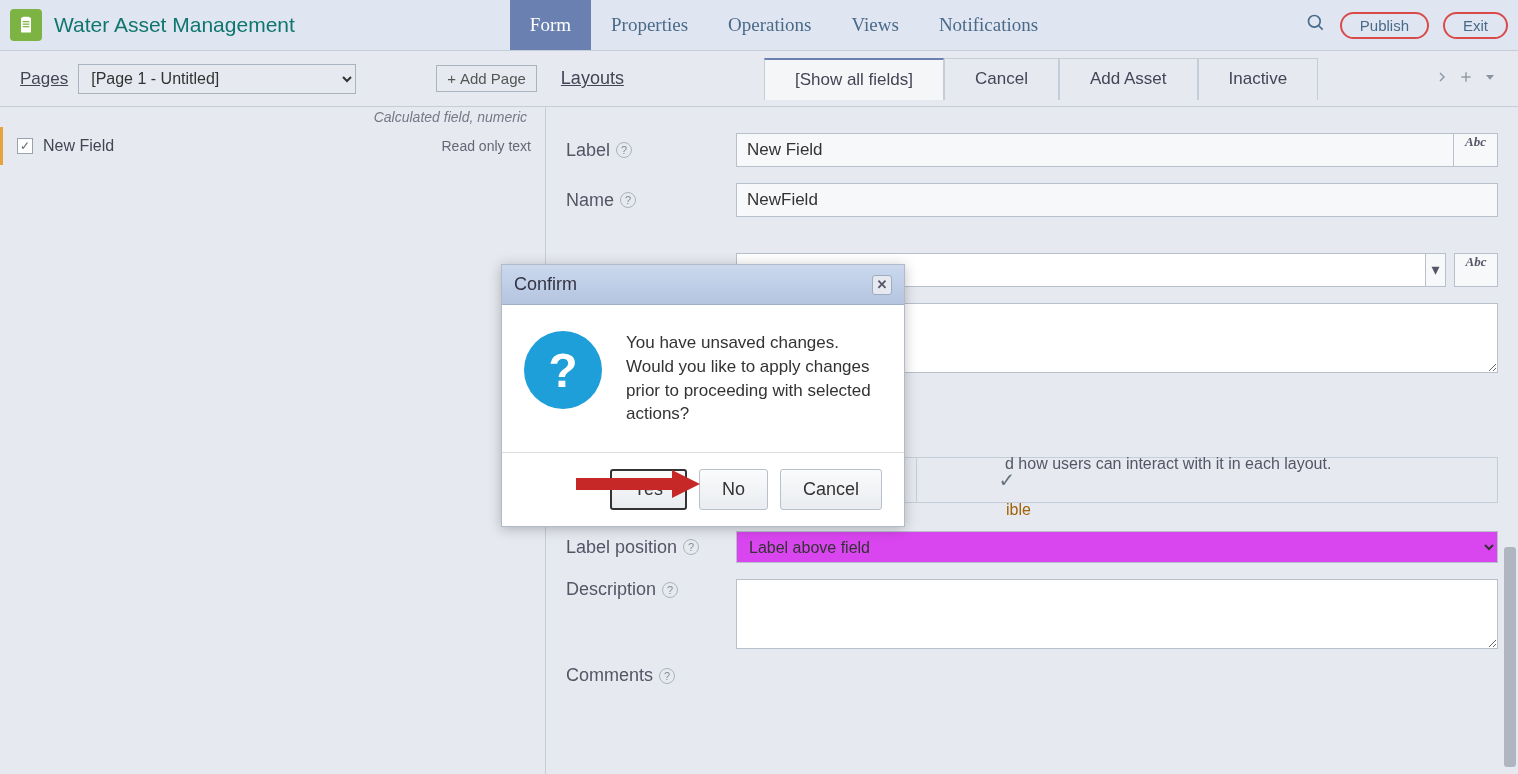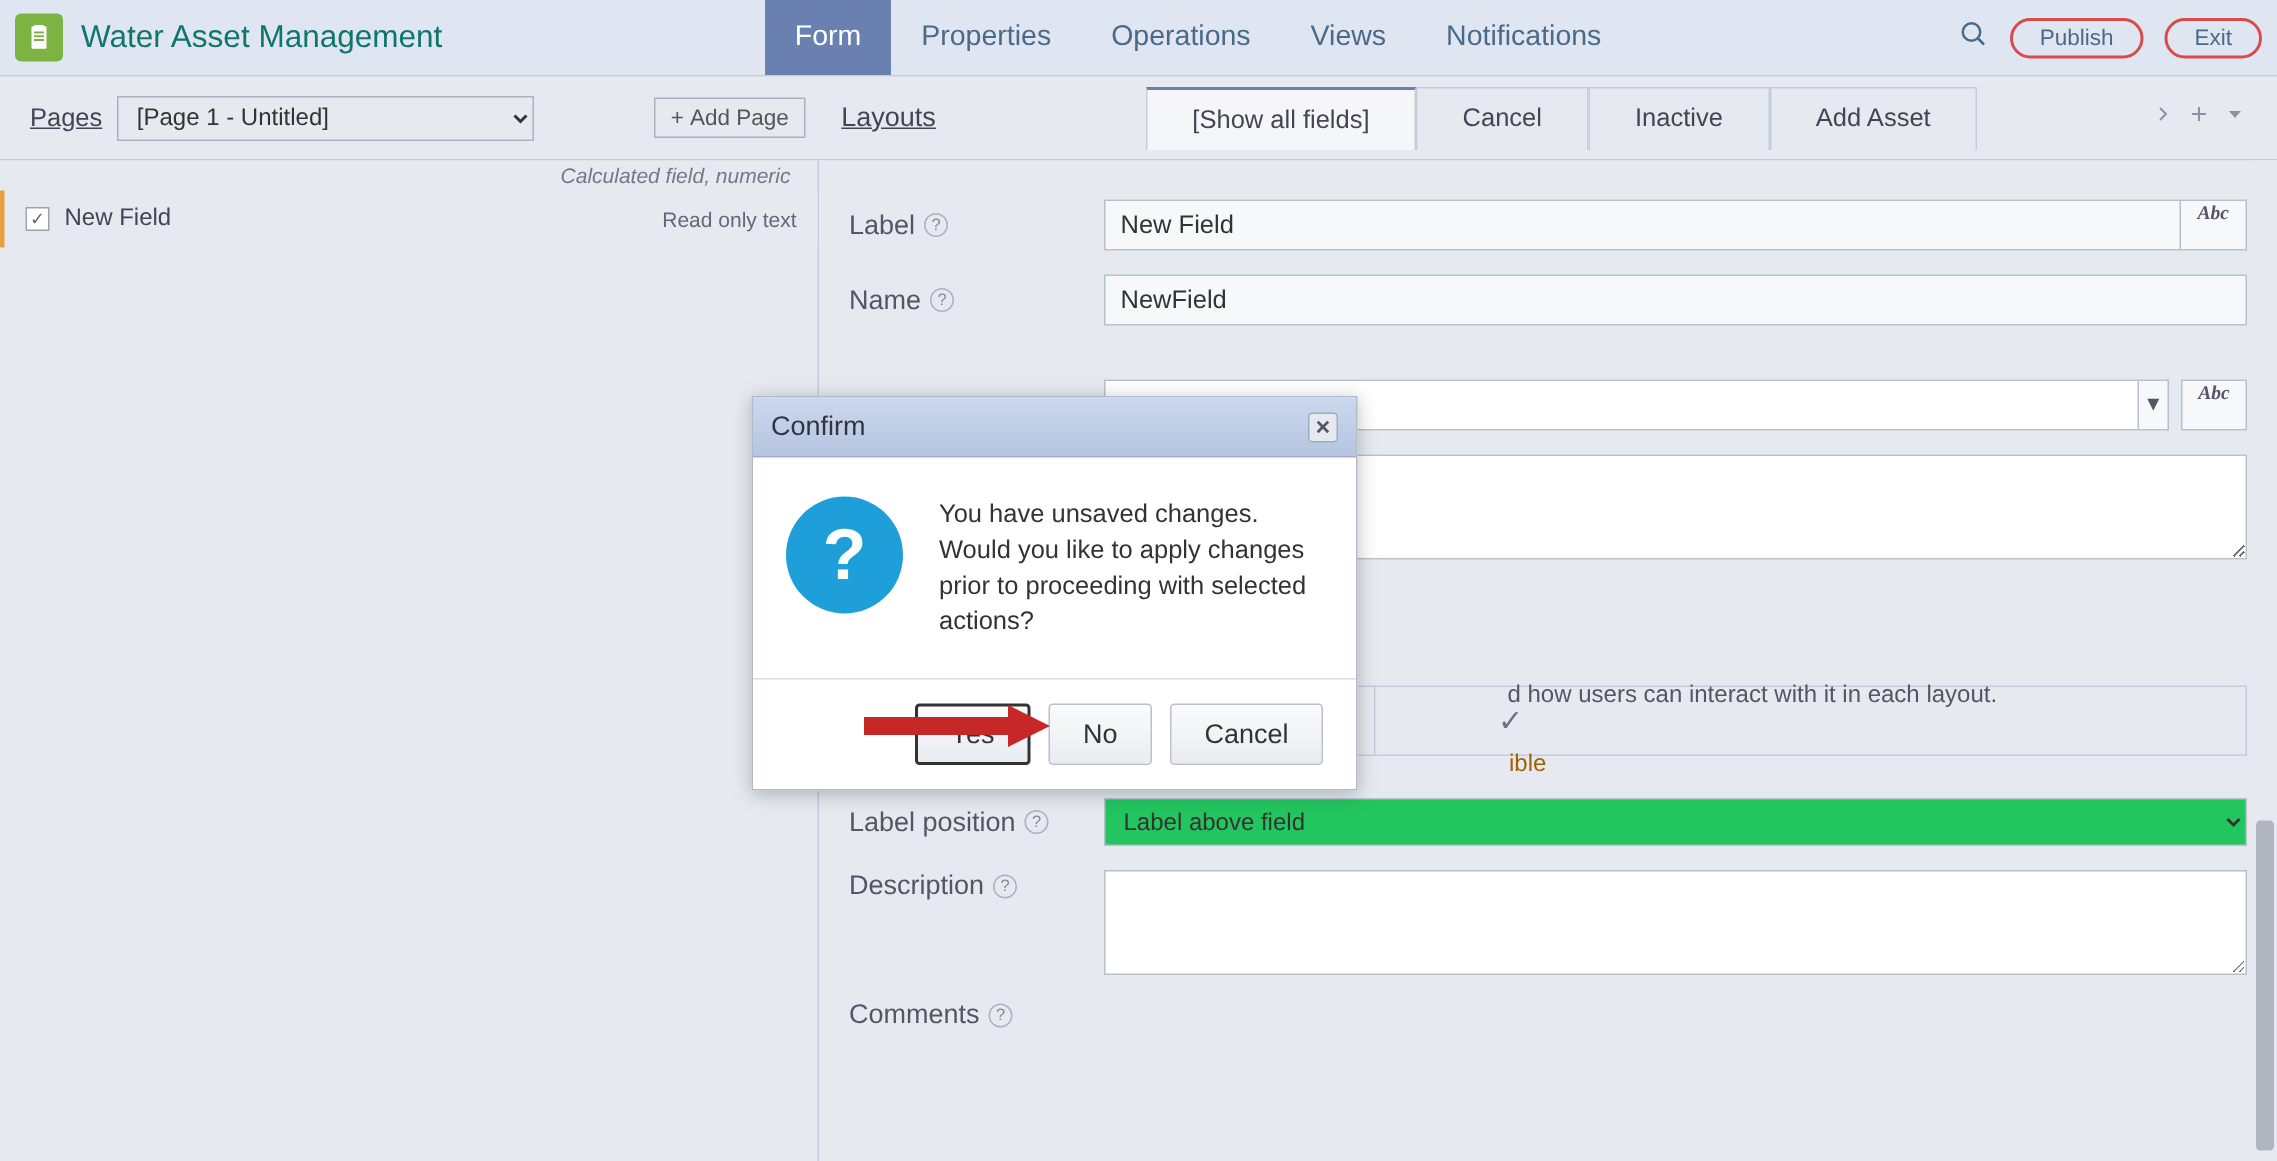--- a/index.html
+++ b/index.html
@@ -2,21 +2,21 @@
 <html><head>
 <meta charset="utf-8">
 <style>
 * { box-sizing: border-box; margin: 0; padding: 0; }
 body { font-family: -apple-system, BlinkMacSystemFont, "Segoe UI", Arial, sans-serif; background: #e6eaf0; overflow: hidden; width: 1518px; height: 774px; position: relative; }
 
 .top-bar { height: 51px; background: #e0e6f1; border-bottom: 1px solid #c5cdd9; display: flex; align-items: center; padding: 0 10px; }
 .app-icon { width: 32px; height: 32px; background: #7cb342; border-radius: 4px; display: flex; align-items: center; justify-content: center; margin-right: 12px; }
 .app-icon svg { width: 20px; height: 20px; }
 .app-title { color: #0f766e; font-size: 21px; font-weight: 400; flex: 0 0 auto; }
-.top-tabs { display: flex; margin-left: 215px; height: 100%; }
+.top-tabs { display: flex; margin-left: 215px; height: 100%; font-family: Liberation Serif, serif; }
 .top-tab { padding: 0 20px; display: flex; align-items: center; font-size: 19px; color: #4a6a8a; cursor: pointer; }
 .top-tab.active { background: #6a80b0; color: #fff; }
 .top-right { margin-left: auto; display: flex; align-items: center; gap: 14px; }
 .search-ico svg { width: 20px; height: 20px; color: #4a6a8a; }
 .pill-btn { border: 2px solid #d94a4a; border-radius: 14px; padding: 3px 18px; background: transparent; color: #4a6a8a; font-size: 15px; cursor: pointer; }
 
 .toolbar { height: 56px; display: flex; align-items: center; padding: 0 20px; border-bottom: 1px solid #c5cdd9; background: #e6eaf0; }
 .pages-label { color: #445; font-size: 17px; text-decoration: underline; margin-right: 10px; }
 .pages-select { width: 278px; height: 30px; border: 1px solid #aab3c0; background: #e6eaf0; padding: 0 8px; font-size: 16px; color: #333; }
 .add-page-btn { margin-left: 80px; border: 1px solid #aab3c0; background: #e6eaf0; padding: 4px 10px; font-size: 15px; color: #555; cursor: pointer; display: flex; align-items: center; gap: 4px; }
@@ -34,21 +34,21 @@
 .field-cb { width: 16px; height: 16px; margin-right: 10px; border: 1px solid #99a3ae; background: #fff; display: flex; align-items: center; justify-content: center; color: #667; font-size: 12px; }
 .field-label { color: #445; font-size: 16px; }
 .field-type { margin-left: auto; color: #667; font-size: 14px; }
 
 .right-panel { flex: 1; background: #e6eaf0; padding: 18px 0 0 0; position: relative; overflow-y: auto; }
 .form-row { display: flex; align-items: center; padding: 8px 20px; }
 .form-lbl { width: 170px; color: #556; font-size: 18px; display: flex; align-items: center; gap: 6px; }
 .help-ico { width: 16px; height: 16px; border: 1px solid #aab3bd; border-radius: 50%; display: inline-flex; align-items: center; justify-content: center; font-size: 11px; color: #889; }
 .form-input { flex: 1; height: 34px; border: 1px solid #b8c0cc; background: #f6f8fa; padding: 0 10px; font-size: 17px; color: #333; }
 .abc-btn { width: 44px; height: 34px; border: 1px solid #b8c0cc; border-left: none; background: #f6f8fa; font-style: italic; font-family: Georgia, serif; font-size: 13px; font-weight: bold; color: #556; text-align: center; }
-.form-select { flex: 1; height: 32px; border: 1px solid #b8c0cc; background: #22c55e; padding: 0 8px; font-size: 16px; color: #333; }
+.form-select { flex: 1; height: 32px; border: 1px solid #b8c0cc; background: #d946ef; padding: 0 8px; font-size: 16px; color: #333; }
 .form-textarea { flex: 1; min-height: 70px; border: 1px solid #b8c0cc; background: #fff; padding: 6px 10px; font-size: 16px; resize: both; }
 .grid-row { display: flex; border: 1px solid #c5cdd9; margin: 0 20px; }
 .grid-cell { flex: 0 0 180px; border-right: 1px solid #c5cdd9; padding: 10px; color: #556; font-size: 16px; display: flex; align-items: center; justify-content: center; }
 .grid-cell.first { flex: 0 0 170px; justify-content: flex-start; gap: 6px; }
 .grid-cell:last-child { border-right: none; }
 .expand-ico { width: 12px; height: 12px; border: 1px solid #889; display: inline-flex; align-items: center; justify-content: center; font-size: 10px; }
 .check-mark { color: #6a7580; font-size: 20px; }
 
 .right-scrollbar { position: absolute; right: 0; top: 107px; width: 16px; height: calc(100% - 107px); background: #e6eaf0; }
 .right-scroll-thumb { position: absolute; right: 2px; width: 12px; height: 220px; background: #b0b6bf; border-radius: 3px; top: 440px; }
@@ -110,22 +110,22 @@
     <option>[Page 1 - Untitled]</option>
   </select>
   <button class="add-page-btn">
     <span>+</span>
     <span>Add Page</span>
   </button>
   <span class="layouts-link">Layouts</span>
   <div class="layout-tabs">
     <div class="layout-tab active">[Show all fields]</div>
     <div class="layout-tab">Cancel</div>
+    <div class="layout-tab">Add Asset</div>
     <div class="layout-tab">Inactive</div>
-    <div class="layout-tab">Add Asset</div>
   </div>
   <div class="toolbar-actions">
     <span><svg viewBox="0 0 24 24" fill="none" stroke="#8a93a0" stroke-width="2">
           <polyline points="9 6 15 12 9 18"></polyline>
         </svg></span>
     <span><svg viewBox="0 0 24 24" fill="none" stroke="#8a93a0" stroke-width="2">
           <line x1="12" y1="5" x2="12" y2="19"></line>
           <line x1="5" y1="12" x2="19" y2="12"></line>
         </svg></span>
     <span><svg viewBox="0 0 24 24" fill="#8a93a0">

